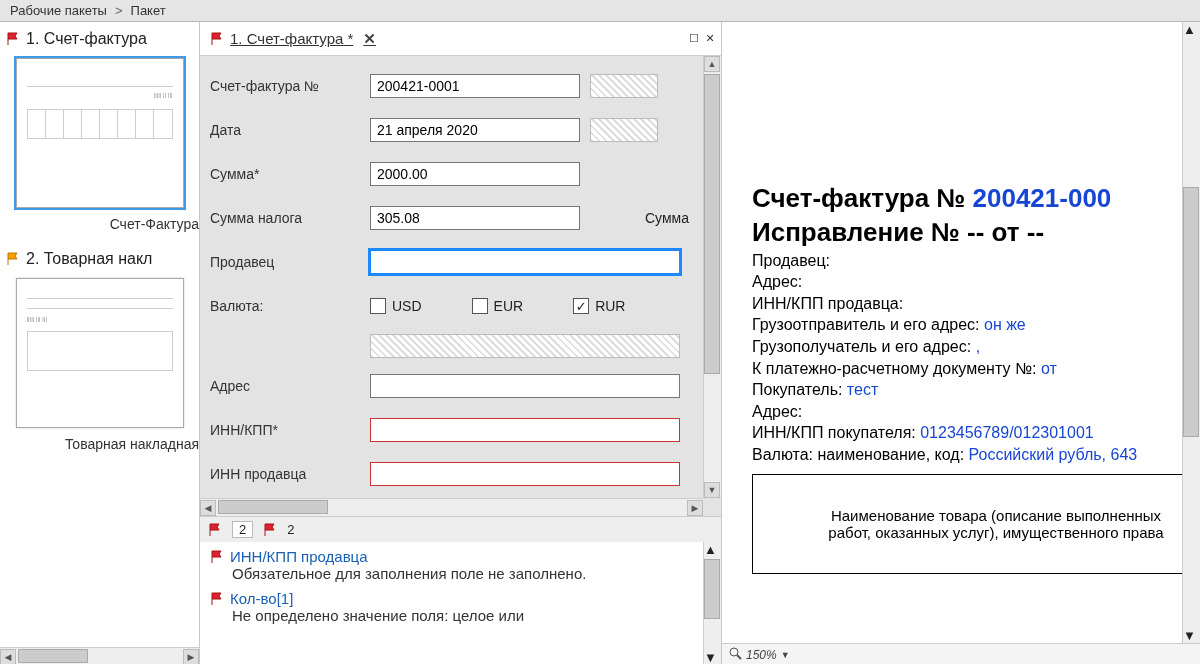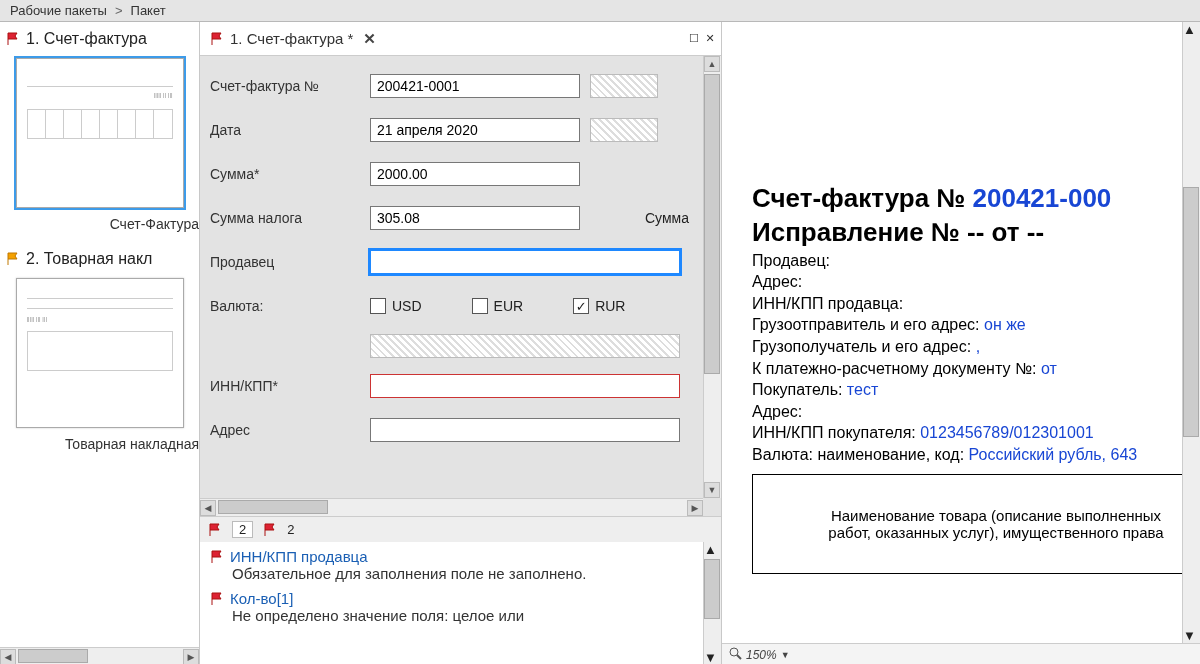--- a/index.html
+++ b/index.html
@@ -17,21 +17,21 @@
   .thumb.sel { outline:2px solid #3d9be9; }
   .thumb-caption { text-align:right; font-size:14px; color:#333; padding:4px 0 10px 0; }
   .hscroll { height:18px; border-top:1px solid #ccc; background:#eee; display:flex; align-items:center; }
   .hscroll .arrow, .vscroll .arrow { width:16px; height:16px; background:#ddd; border:1px solid #bbb; display:flex; align-items:center; justify-content:center; font-size:9px; color:#555; }
   .hscroll .track { flex:1; height:16px; background:#eee; position:relative; }
   .hscroll .thumbbar { position:absolute; height:14px; top:0; background:#ccc; border:1px solid #aaa; }
 
   
   .center { flex:0 0 522px; display:flex; flex-direction:column; border-right:1px solid #c8c8c8; background:#e3e3e3; }
   .tabbar { height:34px; background:#fff; display:flex; align-items:center; border-bottom:1px solid #ccc; }
-  .tab { display:flex; align-items:center; gap:6px; padding:6px 10px; font-size:15px; color:#333; }
+  .tab { display:flex; align-items:center; gap:6px; padding:6px 10px; font-size:15px; color:#333;text-decoration:underline; }
   .close-x { font-weight:bold; color:#444; cursor:pointer; padding:0 4px; }
   .winbtns { margin-left:auto; display:flex; gap:2px; padding-right:4px; }
   .winbtn { width:14px; height:14px; font-size:11px; color:#333; text-align:center; }
   .form-area { position:relative; flex:0 0 460px; overflow:hidden; }
   .form-scroll { position:absolute; inset:0 18px 18px 0; padding:8px 8px 8px 10px; }
   .vscroll { position:absolute; right:0; top:0; bottom:18px; width:18px; background:#eee; border-left:1px solid #ccc; display:flex; flex-direction:column; }
   .vscroll .track { flex:1; position:relative; }
   .vscroll .thumbbar { position:absolute; left:0; width:16px; background:#ccc; border:1px solid #aaa; }
   .form-hscroll { position:absolute; left:0; right:18px; bottom:0; }
   .row { display:flex; align-items:center; height:44px; }
@@ -185,26 +185,30 @@
           <div class="cbwrap" style="margin-right:0">
               <span class="cb checked"></span>
               <span>RUR</span>
             </div>
         </div>
         <div class="row" style="height:36px">
           <div class="lbl"></div>
           <div class="hatched-wide" style="width:310px;flex:0 0 310px"></div>
         </div>
         <div class="row">
+          <div class="lbl">Адрес</div>
+          <input class="field" style="width: 310px;" value="">
+        </div>
+        <div class="row">
           <div class="lbl">ИНН/КПП*</div>
           <input class="field err" style="width: 310px;" value="">
         </div>
         <div class="row">
-          <div class="lbl">Адрес</div>
-          <input class="field" style="width: 310px;" value="">
+          <div class="lbl">ИНН продавца</div>
+          <input class="field err" style="width: 310px;" value="">
         </div>
       </div>
       <div class="vscroll">
         <div class="arrow">▲</div>
         <div class="track">
             <div class="thumbbar" style="top:2px;height:300px;"></div>
           </div>
         <div class="arrow">▼</div>
       </div>
       <div class="hscroll form-hscroll">

